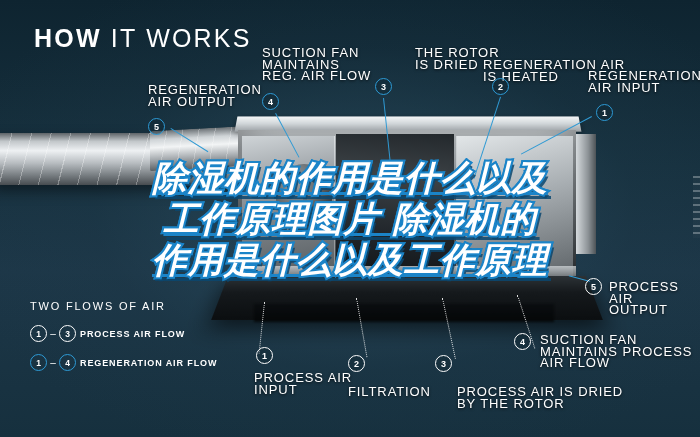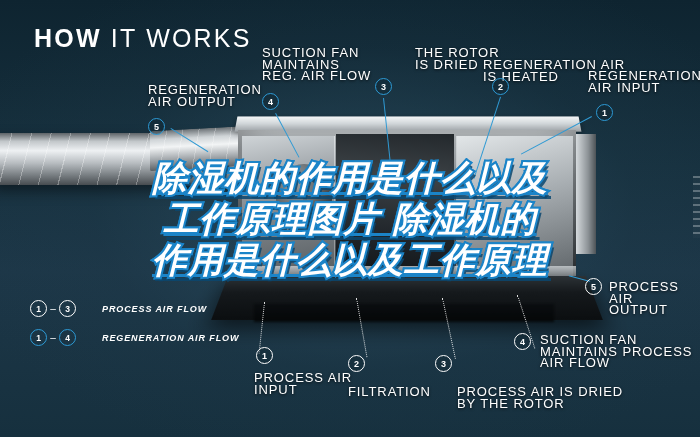--- a/index.html
+++ b/index.html
@@ -115,22 +115,22 @@
   .lrow{display:flex;align-items:center;margin-bottom:12px;}
   .lrow .c{
     width:17px;height:17px;border-radius:50%;box-sizing:border-box;
     display:flex;align-items:center;justify-content:center;
     font-size:8.5px;font-weight:700;color:#fff;
   }
   .lrow .c.w{border:1.3px solid #fff;}
   .lrow .c.b{border:1.3px solid #2e9bd6;}
   .lrow .dash{width:12px;text-align:center;color:#fff;font-size:10px;}
   .lrow .txt{
-    margin-left:26px;font-size:9px;font-weight:700;color:#fff;
-    letter-spacing:.9px;text-transform:uppercase;font-style:italic;
+    margin-left:4px;font-size:9px;font-weight:700;color:#fff;
+    letter-spacing:.9px;text-transform:uppercase;
   }
   
   .cn{
     position:absolute;left:0;top:158px;width:700px;
     text-align:center;font-family:"DejaVu Sans","Liberation Sans",sans-serif;
     font-size:35px;font-weight:700;font-style:italic;line-height:41px;
     color:#ffffff;letter-spacing:1px;
     -webkit-text-stroke:4px #1b84c8;
     paint-order:stroke fill;
     text-shadow:3px 4px 0 rgba(10,70,110,.85);
@@ -216,20 +216,21 @@
   <div class="num white" style="left:435px;top:355px;">3</div>
   <div class="lbl" style="left:457px;top:386px;">PROCESS AIR IS DRIED
 BY THE ROTOR</div>
 
   <div class="num white" style="left:514px;top:333px;">4</div>
   <div class="lbl" style="left:540px;top:334px;">SUCTION FAN
 MAINTAINS PROCESS
 AIR FLOW</div>
 
   <div class="legend">
+    <h3>TWO FLOWS OF AIR</h3>
 
     <div class="lrow">
       <div class="c w">1</div>
       <div class="dash">–</div>
       <div class="c w">3</div>
       <div class="txt">PROCESS AIR FLOW</div>
     </div>
 
     <div class="lrow">
       <div class="c b">1</div>

